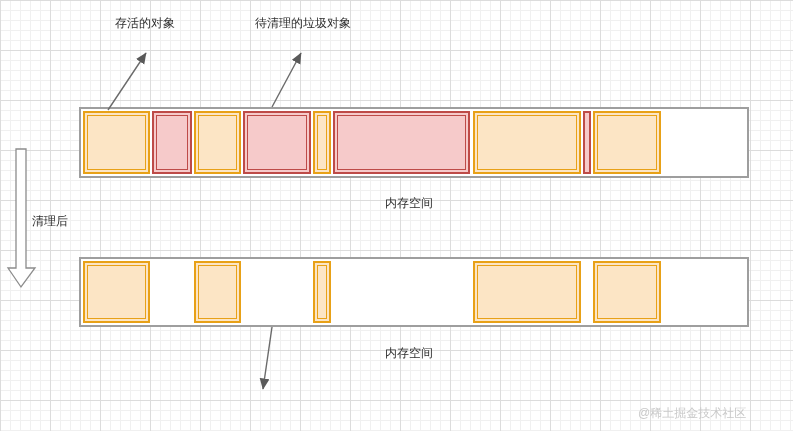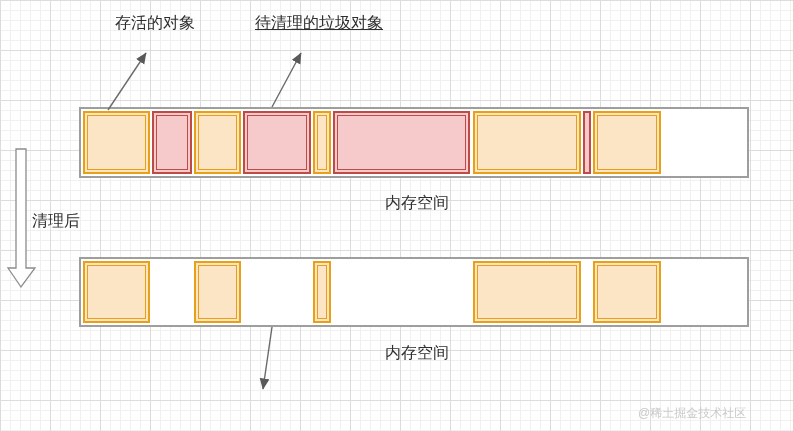--- a/index.html
+++ b/index.html
@@ -8,21 +8,21 @@
     position:relative;width:793px;height:431px;overflow:hidden;
     background-color:#ffffff;
     background-image:
       linear-gradient(var(--grid-major,#dcdcdc) 1px, transparent 1px),
       linear-gradient(90deg, var(--grid-major,#dcdcdc) 1px, transparent 1px),
       linear-gradient(var(--grid-minor,#f0f0f0) 1px, transparent 1px),
       linear-gradient(90deg, var(--grid-minor,#f0f0f0) 1px, transparent 1px);
     background-size:50px 50px,50px 50px,10px 10px,10px 10px;
   }
   .lbl{
-    position:absolute;font-size:16px;line-height:18px;color:#2f2f2f;
+    position:absolute;font-size:12px;line-height:18px;color:#2f2f2f;
     white-space:nowrap;
   }
   .bar{
     position:absolute;background:#ffffff;
     border:2px solid var(--bar-border,#9e9e9e);
     box-sizing:border-box;
   }
   .block{
     position:absolute;top:2px;height:63px;box-sizing:border-box;
   }
@@ -76,19 +76,19 @@
     <line x1="108" y1="110" x2="146" y2="53" stroke="#6a6a6a" stroke-width="1.4" marker-end="url(#ah)"></line>
 
     <line x1="272" y1="107" x2="301" y2="53" stroke="#6a6a6a" stroke-width="1.4" marker-end="url(#ah)"></line>
 
     <line x1="272" y1="327" x2="263" y2="389" stroke="#6a6a6a" stroke-width="1.4" marker-end="url(#ah)"></line>
 
     <polygon points="16,149 26,149 26,268 35,268 21,287 8,268 16,268" fill="#ffffff" stroke="#8c8c8c" stroke-width="1.3"></polygon>
   </svg>
 
   <div class="lbl" style="left:115px;top:14px;">存活的对象</div>
-  <div class="lbl" style="left:255px;top:14px;text-decoration:underline;">待清理的垃圾对象</div>
+  <div class="lbl" style="left:255px;top:14px;">待清理的垃圾对象</div>
   <div class="lbl" style="left:32px;top:212px;">清理后</div>
   <div class="lbl" style="left:385px;top:194px;">内存空间</div>
   <div class="lbl" style="left:385px;top:344px;">内存空间</div>
   <div class="watermark" style="left:638px;top:405px;">@稀土掘金技术社区</div>
 
 </div>
 
 </body></html>

